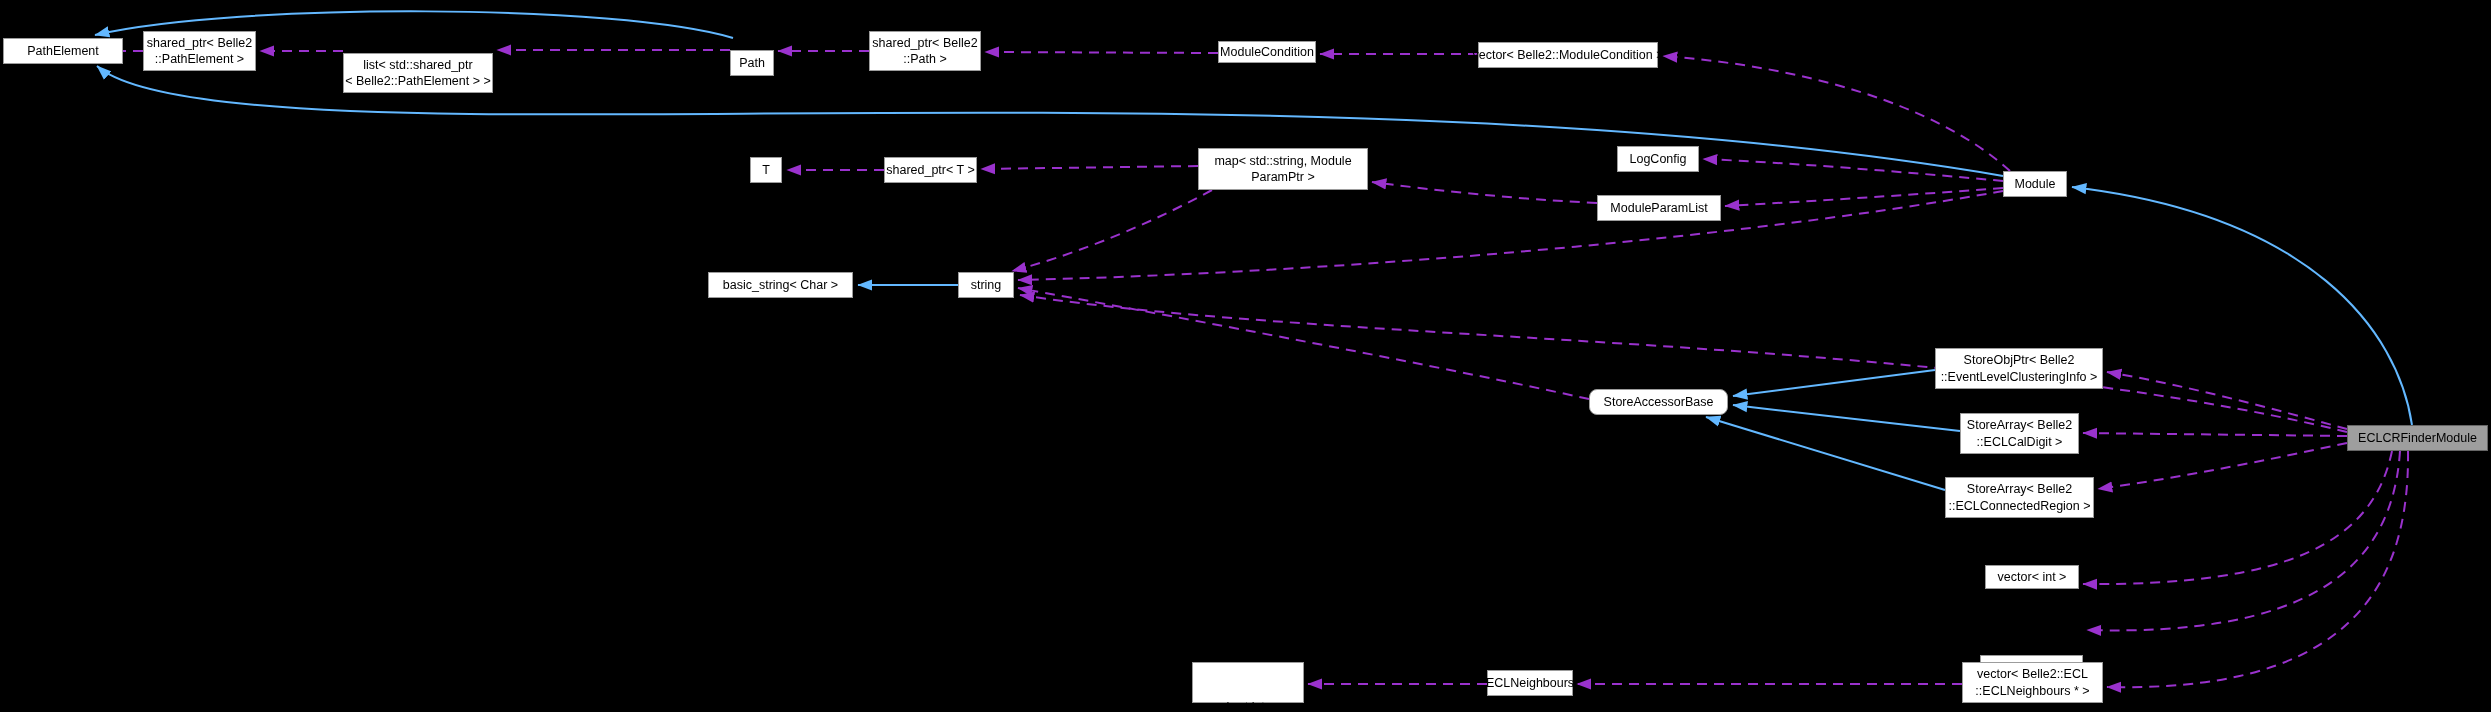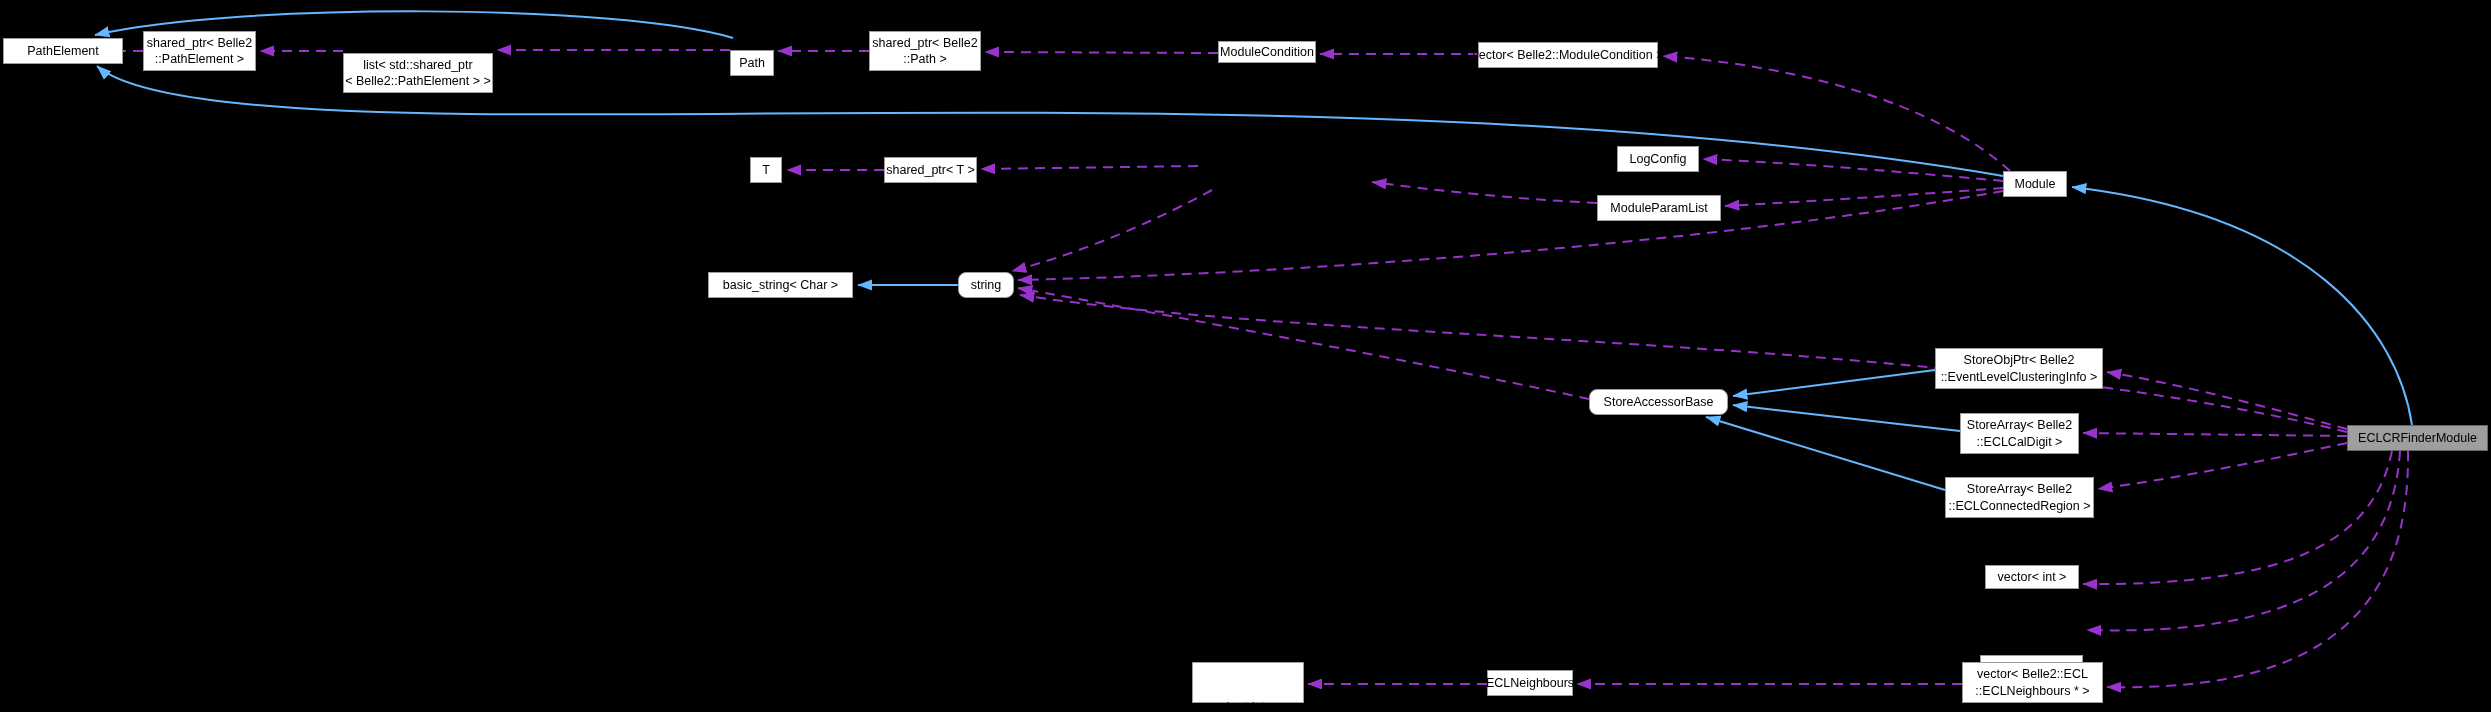--- a/index.html
+++ b/index.html
@@ -95,38 +95,42 @@
     </div>
 
   <div class="node" style="left:750px;top:157px;width:32px;height:26px;">
       <span>T</span>
     </div>
 
   <div class="node" style="left:884px;top:157px;width:93px;height:26px;">
       <span>shared_ptr&lt; T &gt;</span>
     </div>
 
+  <div class="node" style="left:1198px;top:148px;width:170px;height:42px;">
+      <span>map&lt; std::string, Module</span>
+      <span>ParamPtr &gt;</span>
+    </div>
 
   <div class="node" style="left:1617px;top:146px;width:82px;height:26px;">
       <span>LogConfig</span>
     </div>
 
   <div class="node" style="left:1597px;top:195px;width:124px;height:26px;">
       <span>ModuleParamList</span>
     </div>
 
   <div class="node" style="left:2003px;top:171px;width:64px;height:26px;">
       <span>Module</span>
     </div>
 
   <div class="node" style="left:708px;top:272px;width:145px;height:26px;">
       <span>basic_string&lt; Char &gt;</span>
     </div>
 
-  <div class="node" style="left:958px;top:272px;width:56px;height:26px;border-radius:8px;">
+  <div class="node" style="left:958px;top:272px;width:56px;height:26px;">
       <span>string</span>
     </div>
 
   <div class="node" style="left:1589px;top:389px;width:139px;height:26px;border-radius:8px;">
       <span>StoreAccessorBase</span>
     </div>
 
   <div class="node" style="left:1935px;top:348px;width:168px;height:41px;">
       <span>StoreObjPtr&lt; Belle2</span>
       <span>::EventLevelClusteringInfo &gt;</span>

